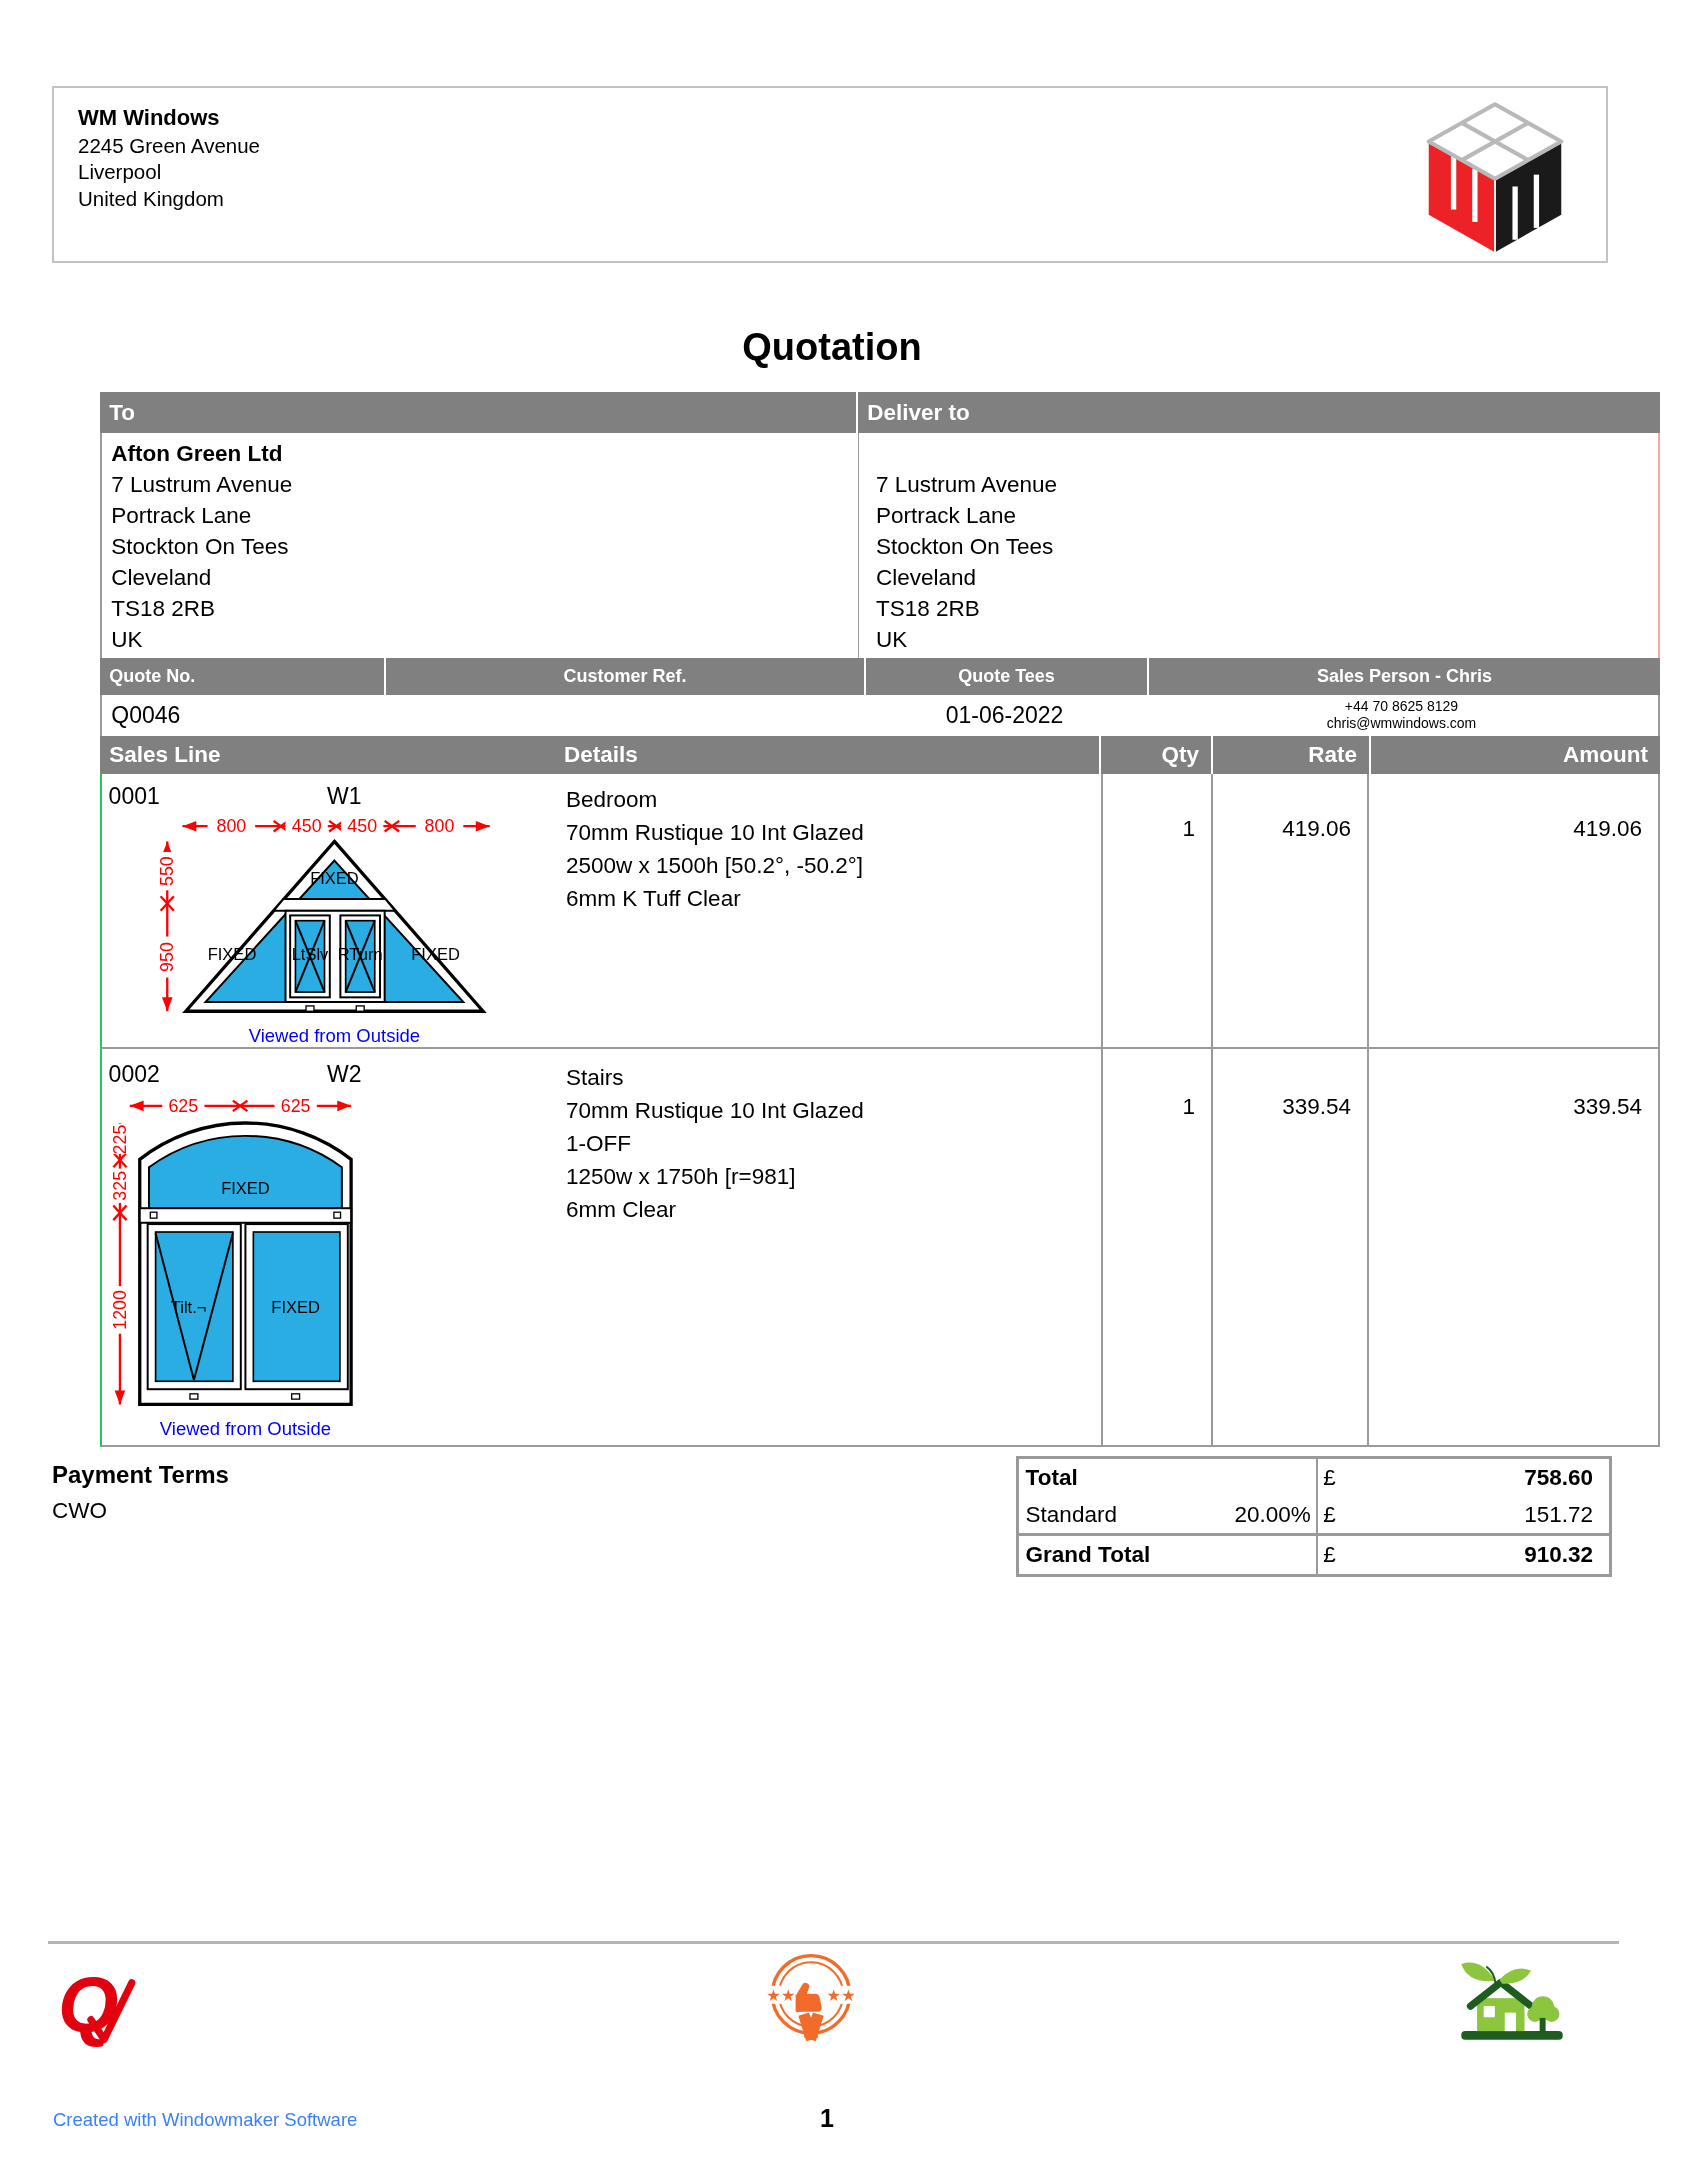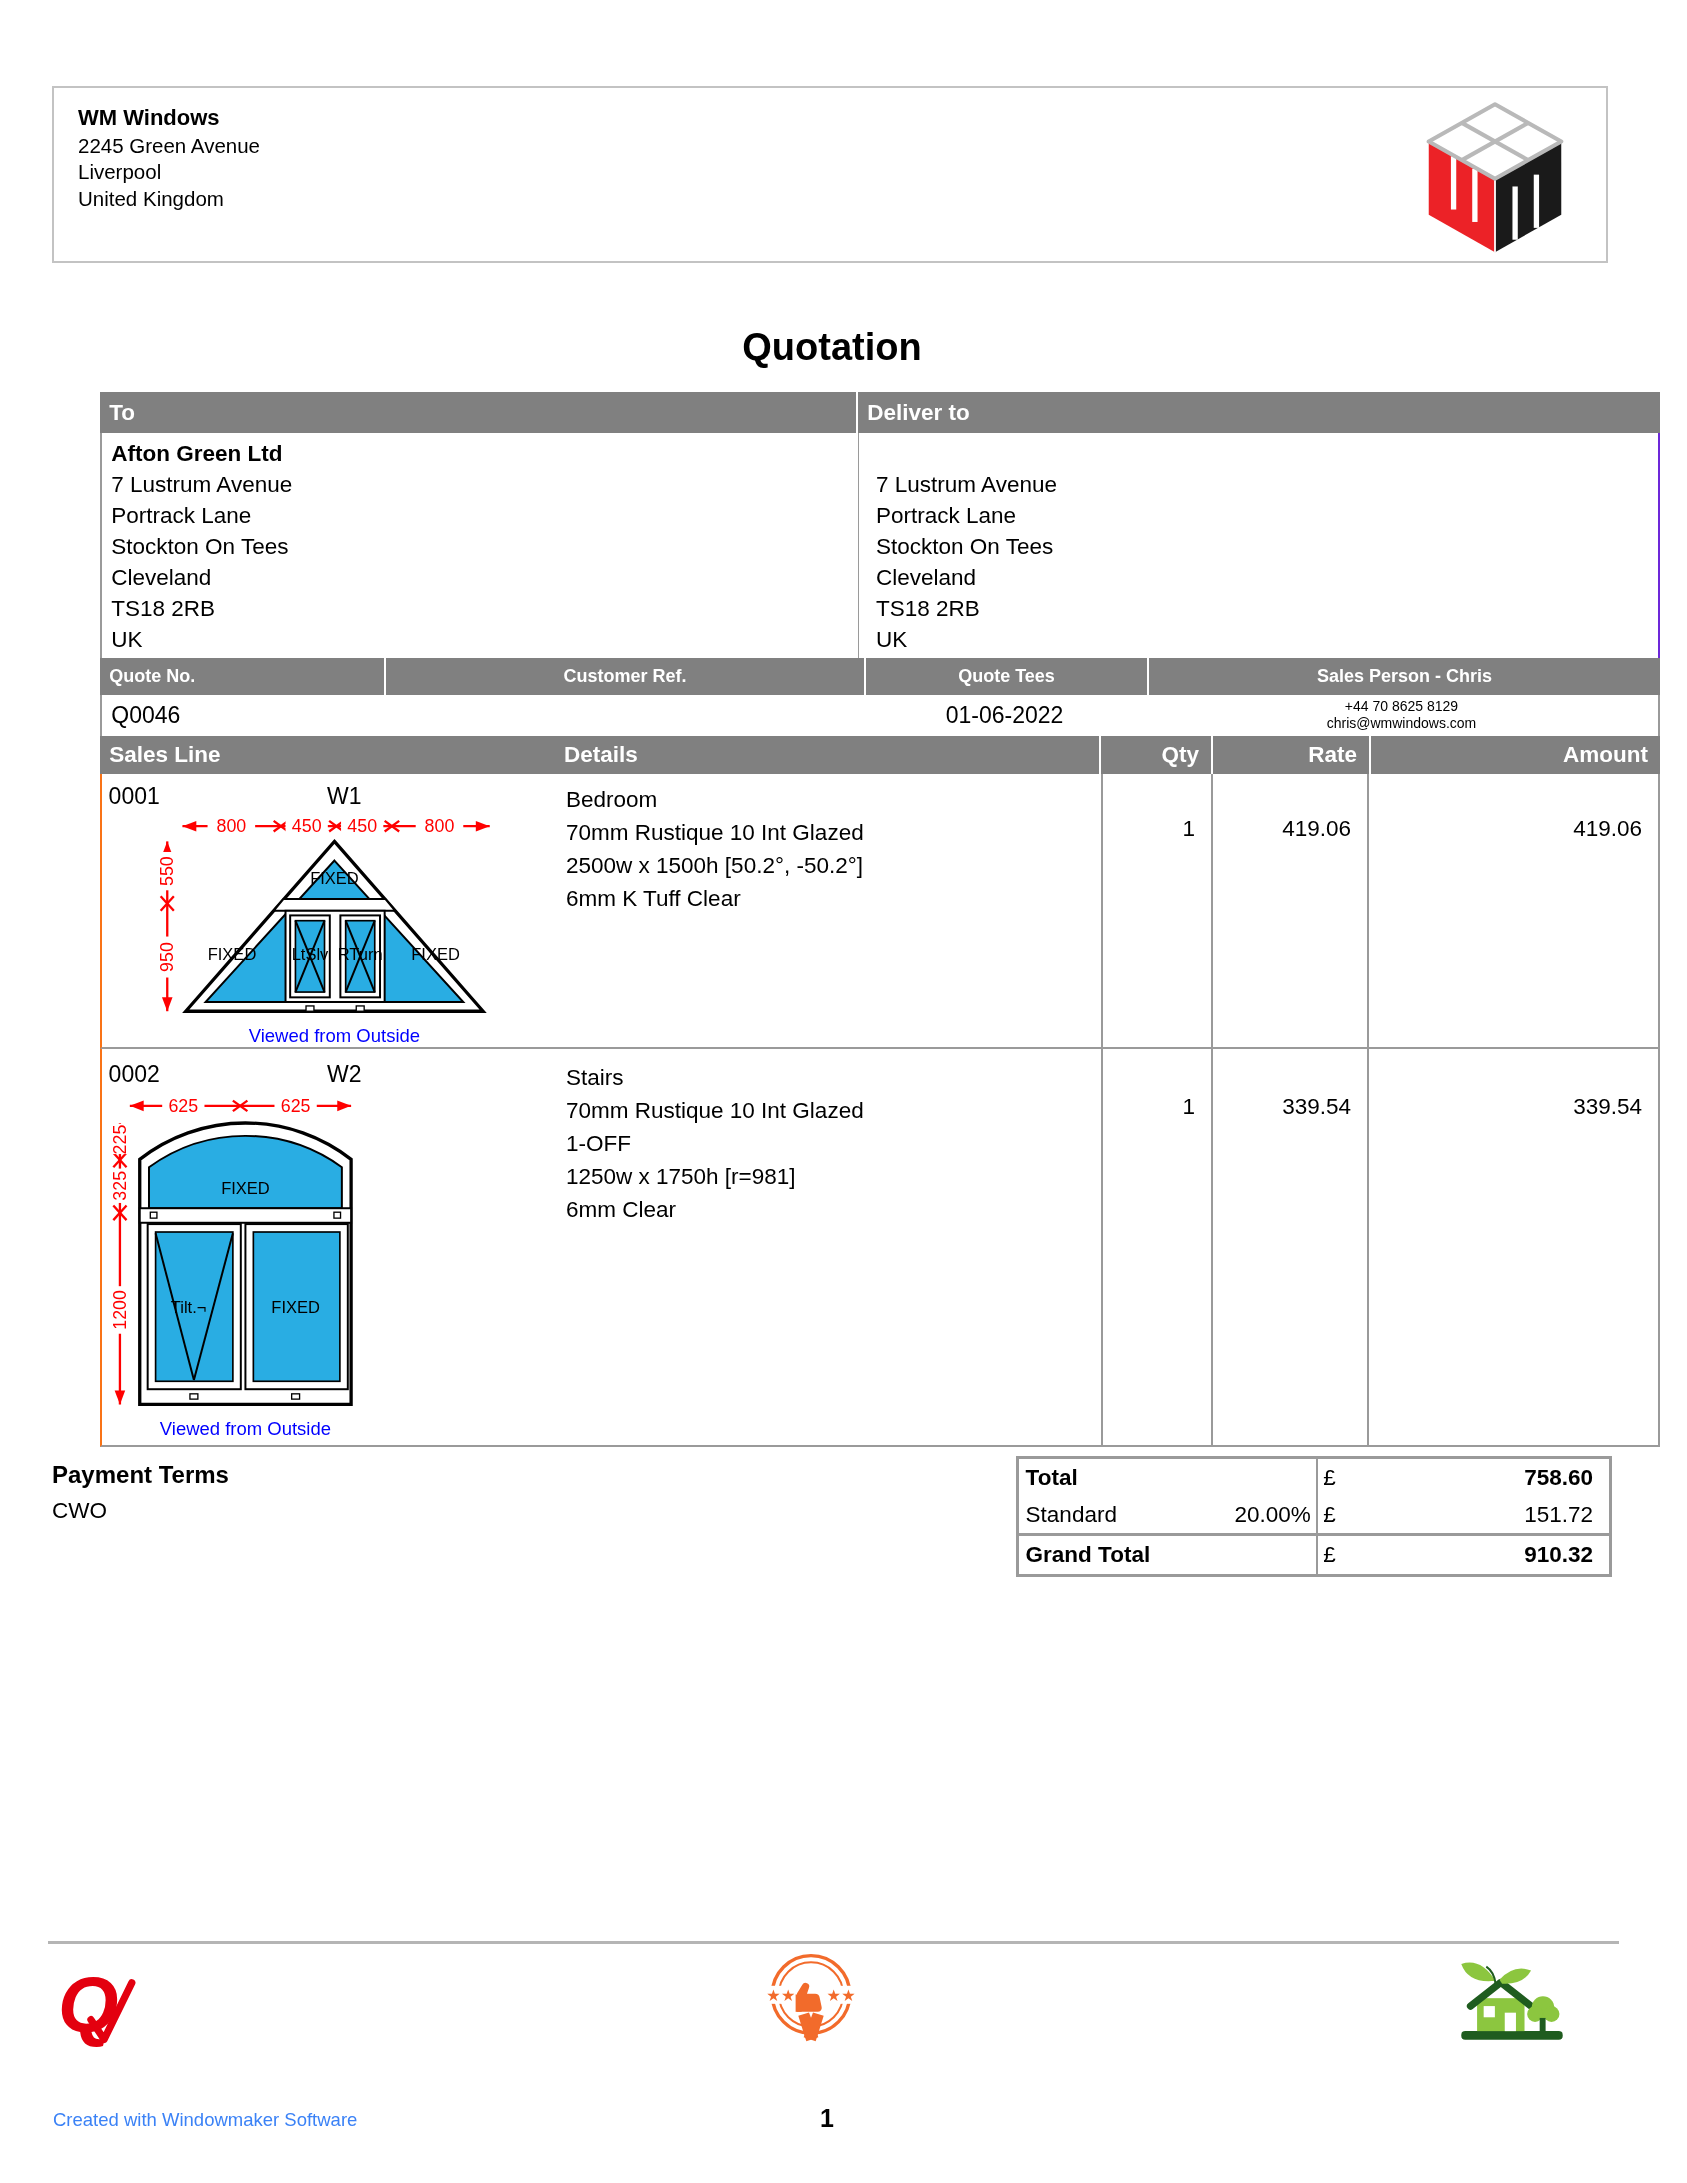--- a/index.html
+++ b/index.html
@@ -15,21 +15,21 @@
 
   
   .doc-title{position:absolute;left:52px;top:326px;width:1560px;text-align:center;
              font-size:38px;font-weight:bold;}
 
   
   .doc{position:absolute;left:52px;top:392px;width:1560px;padding-left:48px;}
   .bar2{display:grid;grid-template-columns:756px 1fr;column-gap:2px;background:#fff;}
   .bar2 > div{background:#808080;height:41px;line-height:41px;padding-left:9.3px;box-sizing:border-box;color:#fff;font-weight:bold;font-size:22.5px;}
   .addr-body{display:grid;grid-template-columns:756px 1fr;height:225px;
-             border-left:2px solid #9a9a9a;border-right:2px solid #6d28d9;box-sizing:border-box;}
+             border-left:2px solid #9a9a9a;border-right:2px solid #fca5a5;box-sizing:border-box;}
   .addr-col{font-size:22.5px;line-height:31px;padding:5.3px 0 0 9.3px;box-sizing:border-box;}
   .addr-col.right{border-left:1.3px solid #9a9a9a;padding-left:17px;padding-top:36px;}
   .addr-name{font-weight:bold;}
 
   .qbar{display:grid;grid-template-columns:284px 478px 281px 1fr;column-gap:2px;background:#fff;}
   .qbar > div{background:#808080;height:37px;line-height:37px;box-sizing:border-box;color:#fff;font-weight:bold;font-size:18px;}
   .qbar .lft{padding-left:9.3px;}
   .qbar .ctr{text-align:center;}
   .qvals{display:grid;grid-template-columns:284px 478px 281px 1fr;height:41px;
          border-left:2px solid #9a9a9a;border-right:2px solid #9a9a9a;box-sizing:border-box;font-size:23px;}
@@ -37,21 +37,21 @@
   .qvals .v3{text-align:center;padding-top:6.6px;}
   .qvals .v4{text-align:center;font-size:14px;line-height:16.5px;padding-top:3.3px;}
 
   .sbar{display:grid;grid-template-columns:999px 110px 156px 1fr;column-gap:2px;background:#fff;}
   .sbar > div{background:#808080;height:38px;line-height:38px;box-sizing:border-box;color:#fff;font-weight:bold;font-size:22.5px;}
   .sbar .cell1{position:relative;padding-left:9.3px;}
   .sbar .det{position:absolute;left:464px;top:0;}
   .sbar .rgt{text-align:right;padding-right:12px;}
 
   .srow{display:grid;grid-template-columns:999px 110px 156px 1fr;
-        border-left:2px solid #f97316;border-right:2px solid #9a9a9a;box-sizing:border-box;background:#fff;}
+        border-left:2px solid #22c55e;border-right:2px solid #9a9a9a;box-sizing:border-box;background:#fff;}
   .srow.r1{height:275px;border-bottom:2.6px solid #9a9a9a;}
   .srow.r2{height:398px;border-bottom:2.6px solid #9a9a9a;}
   .srow > .c{border-left:2px solid #9a9a9a;box-sizing:border-box;}
   .srow > .c0{border-left:none;position:relative;}
   .line-no{position:absolute;left:6.6px;top:9.3px;font-size:23px;}
   .win-id{position:absolute;left:225px;top:9.3px;font-size:23px;}
   .details{position:absolute;left:464px;top:9.3px;font-size:22.5px;line-height:33px;}
   .num{font-size:22.5px;text-align:right;padding-right:16px;padding-top:42px;box-sizing:border-box;}
 
   

